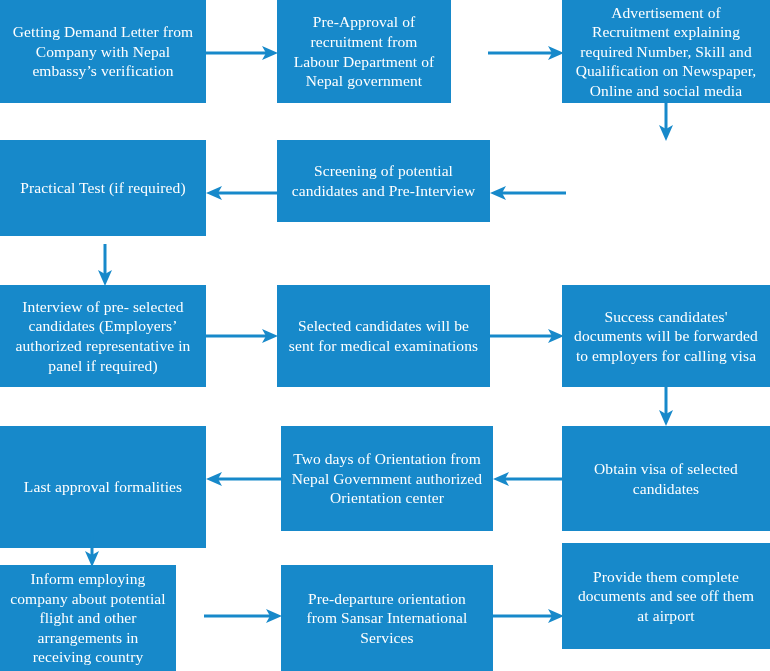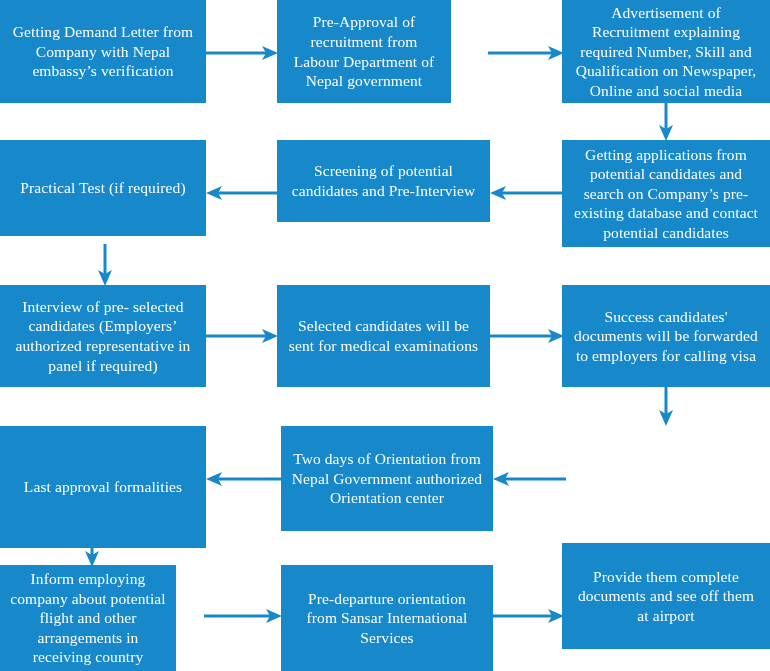--- a/index.html
+++ b/index.html
@@ -99,23 +99,20 @@
     <span class="label">Screening of potential candidates and Pre-Interview</span>
   </div>
 
   <div class="connector" style="left:488px; top:180px; width:78px; height:26px;">
     <svg width="78" height="26" viewBox="0 0 78 26">
       <line x1="12" y1="13" x2="78" y2="13" stroke="#1789ca" stroke-width="3"></line>
       <path d="M2,13 L18,6 L14,13 L18,20 Z" fill="#1789ca"></path>
     </svg>
   </div>
 
-  <div class="node" style="left:562px; top:140px; width:208px; height:107px;">
-    <span class="label">Getting applications from potential candidates and search on Company’s pre-existing database and contact potential candidates</span>
-  </div>
 
   <div class="connector" style="left:92px; top:244px; width:26px; height:44px;">
     <svg width="26" height="44" viewBox="0 0 26 44">
       <line x1="13" y1="0" x2="13" y2="34" stroke="#1789ca" stroke-width="3"></line>
       <path d="M13,42 L6,26 L13,30 L20,26 Z" fill="#1789ca"></path>
     </svg>
   </div>
 
   <div class="node" style="left:0px; top:285px; width:206px; height:102px;">
     <span class="label">Interview of pre- selected candidates (Employers’ authorized representative in panel if required)</span>
@@ -165,20 +162,23 @@
     <span class="label">Two days of Orientation from Nepal Government authorized Orientation center</span>
   </div>
 
   <div class="connector" style="left:491px; top:466px; width:75px; height:26px;">
     <svg width="75" height="26" viewBox="0 0 75 26">
       <line x1="12" y1="13" x2="75" y2="13" stroke="#1789ca" stroke-width="3"></line>
       <path d="M2,13 L18,6 L14,13 L18,20 Z" fill="#1789ca"></path>
     </svg>
   </div>
 
+  <div class="node" style="left:562px; top:426px; width:208px; height:105px;">
+    <span class="label">Obtain visa of selected candidates</span>
+  </div>
 
   <div class="connector" style="left:79px; top:529px; width:26px; height:40px;">
     <svg width="26" height="40" viewBox="0 0 26 40">
       <line x1="13" y1="0" x2="13" y2="30" stroke="#1789ca" stroke-width="3"></line>
       <path d="M13,38 L6,22 L13,26 L20,22 Z" fill="#1789ca"></path>
     </svg>
   </div>
 
   <div class="node" style="left:0px; top:565px; width:176px; height:106px;">
     <span class="label">Inform employing company about potential flight and other arrangements in receiving country</span>

